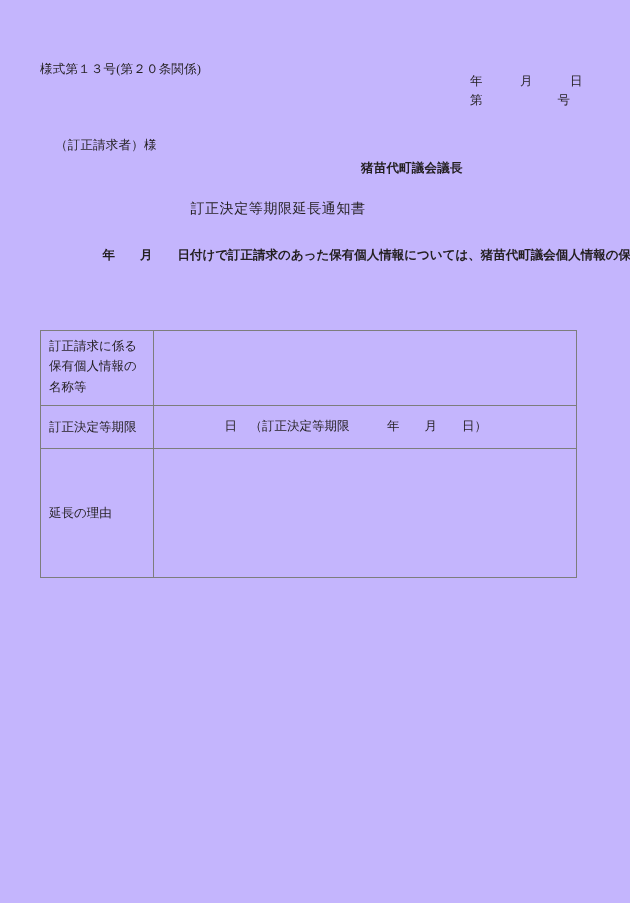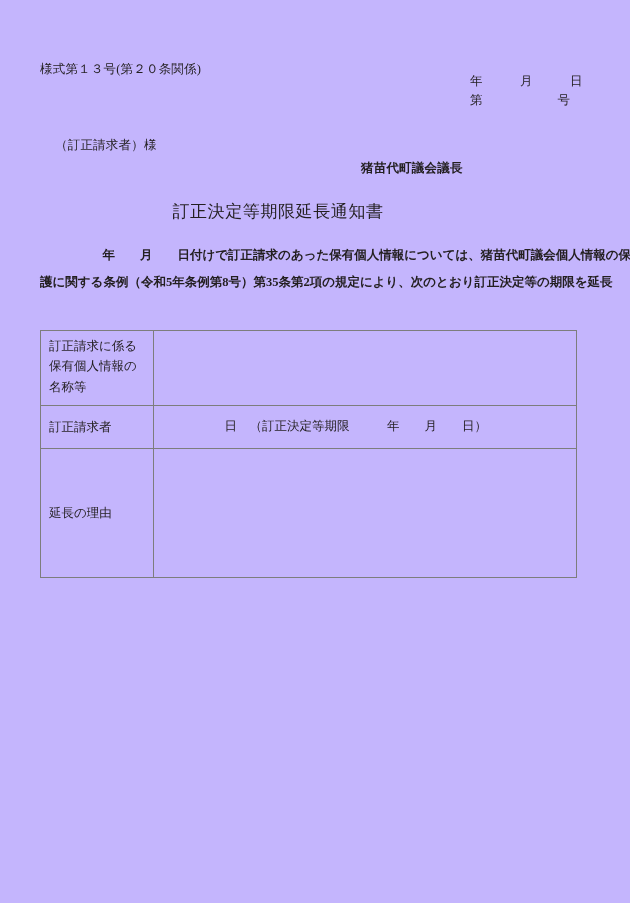--- a/index.html
+++ b/index.html
@@ -68,21 +68,21 @@
     font-weight: bold;
   }
 
   
   .doc-title {
     position: absolute;
     left: 0;
     top: 200px;
     width: 556px;
     text-align: center;
-    font-size: 17px;
+    font-size: 14px;
     letter-spacing: 0.6px;
   }
 
   
   .body-block {
     position: absolute;
     left: 40px;
     top: 242px;
     width: 551px;
     font-size: 12.5px;
@@ -139,33 +139,32 @@
   </div>
 
   <div class="t addressee">（訂正請求者）様</div>
 
   <div class="t issuer">猪苗代町議会議長</div>
 
   <div class="doc-title">訂正決定等期限延長通知書</div>
 
   <div class="body-block">
     <span class="body-line">　　　　　年　　月　　日付けで訂正請求のあった保有個人情報については、猪苗代町議会個人情報の保</span>
-    <span class="body-line">護に関する条例（令和5年条例第8号）第35条第2項の規定により、次のとおり訂正決定等の期限を延長</span>
   </div>
 
   <table class="form-table">
     <tbody>
       <tr class="row-name">
         <td class="cell-label">訂正請求に係る
 保有個人情報の
 名称等</td>
         <td class="cell-value"></td>
       </tr>
       <tr class="row-period">
-        <td class="cell-label">訂正請求者</td>
+        <td class="cell-label">訂正決定等期限</td>
         <td class="cell-value">　　　　　日　（訂正決定等期限　　　年　　月　　日）</td>
       </tr>
       <tr class="row-reason">
         <td class="cell-label">延長の理由</td>
         <td class="cell-value"></td>
       </tr>
     </tbody>
   </table>
 
 </div>

